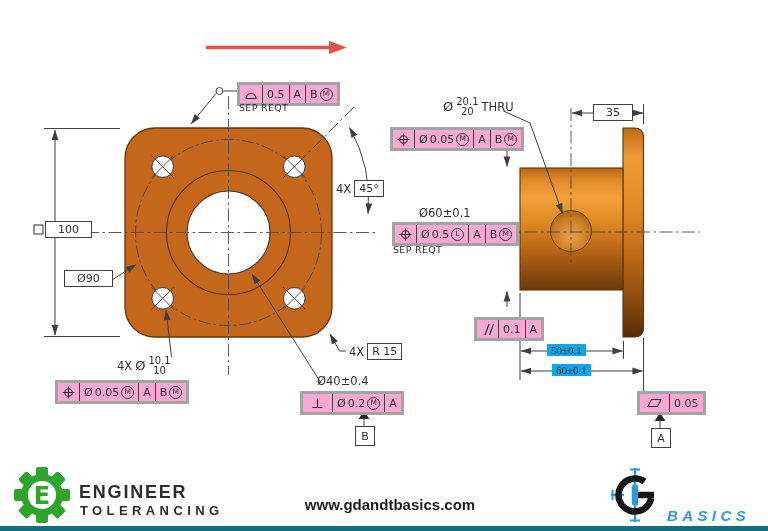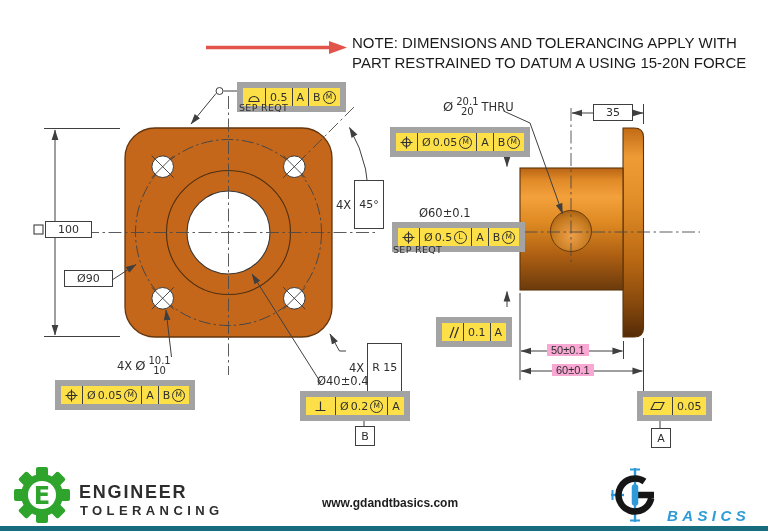--- a/index.html
+++ b/index.html
@@ -4,26 +4,26 @@
 <style>
   html,body{margin:0;padding:0;background:#fff;}
   #canvas{position:relative;width:768px;height:531px;background:#ffffff;overflow:hidden;
           font-family:"Liberation Sans",sans-serif;}
   #drawing{position:absolute;left:0;top:0;z-index:1;}
   .lbl{position:absolute;z-index:2;font-family:"DejaVu Sans",sans-serif;font-size:11.5px;
        color:#2e2e2e;white-space:nowrap;display:flex;align-items:center;gap:3px;}
   .dimbox{position:absolute;z-index:2;border:1px solid #3f3f3f;background:#fff;
           font-family:"DejaVu Sans",sans-serif;font-size:11px;color:#2e2e2e;
           height:15px;padding:0 12px;display:flex;align-items:center;}
-  .inbox{border:1px solid #3f3f3f;background:#fff;padding:16px 4px;height:15px;
+  .inbox{border:1px solid #3f3f3f;background:#fff;padding:0 4px;height:15px;
          display:flex;align-items:center;font-size:11px;}
-  .dimtext{position:absolute;z-index:2;background:#f9a8d4;font-family:Liberation Sans, sans-serif;
+  .dimtext{position:absolute;z-index:2;background:#0ea5e9;font-family:Liberation Serif, serif;
            font-size:11px;color:#2e2e2e;padding:0 4px;white-space:nowrap;}
   .fcf{position:absolute;z-index:2;display:flex;align-items:stretch;height:18px;
-       border:6px solid #a3a3a3;background:#fde047;font-family:"DejaVu Sans",sans-serif;
+       border:3px solid #a3a3a3;background:#f9a8d4;font-family:"DejaVu Sans",sans-serif;
        font-size:11px;color:#2e2e2e;}
   .fcf .cell{display:flex;align-items:center;justify-content:center;padding:0 4px;
              border-left:1px solid #3f3f3f;gap:2px;white-space:nowrap;}
   .fcf .cell:first-child{border-left:none;}
   .mod{display:inline-flex;width:11px;height:11px;border:1px solid #2e2e2e;border-radius:50%;
        align-items:center;justify-content:center;font-size:7.5px;line-height:1;flex:0 0 auto;}
   .stack{display:inline-flex;flex-direction:column;align-items:center;
          font-size:10px;line-height:9.5px;}
   .datum{position:absolute;z-index:2;width:18px;height:18px;border:1px solid #3f3f3f;
          background:#fff;display:flex;align-items:center;justify-content:center;
@@ -32,21 +32,21 @@
        letter-spacing:.3px;color:#2e2e2e;}
   .note{position:absolute;z-index:2;left:352px;top:33px;font-size:15px;line-height:19.5px;
         color:#1b1b1b;}
   .dia{font-size:13px;}
   
   .brand-l1{position:absolute;z-index:2;left:79px;top:482px;font-size:18px;font-weight:800;
             letter-spacing:1.8px;color:#2d2d2d;}
   .brand-l2{position:absolute;z-index:2;left:80px;top:503px;font-size:13px;font-weight:700;
             letter-spacing:4.4px;color:#2d2d2d;}
   .url{position:absolute;z-index:2;left:300px;top:496px;width:180px;text-align:center;
-       font-size:12px;font-weight:700;color:#1d1d1d;}
+       font-size:15px;font-weight:700;color:#1d1d1d;}
   .gdt-name{position:absolute;z-index:2;left:664px;top:478px;font-size:25px;font-weight:800;
             color:#141414;letter-spacing:.5px;}
   .gdt-sub{position:absolute;z-index:2;left:667px;top:507px;font-size:15px;font-weight:700;
            color:#2E9BD8;letter-spacing:4.4px;font-style:italic;}
   .footer-bar{position:absolute;z-index:2;left:0;bottom:0;width:768px;height:5px;background:#176D7D;}
   .icon-svg{display:block;}
 </style>
 </head>
 <body>
 
@@ -156,24 +156,20 @@
     </g>
 
     <g>
       <path d="M364,410.5 L358.6,419 L369.4,419 Z" fill="#2b2b2b"></path>
       <path d="M364,419 V426" stroke="#3f3f3f" stroke-width="1"></path>
       <path d="M660,412.5 L654.6,421 L665.4,421 Z" fill="#2b2b2b"></path>
       <path d="M660,421 V428" stroke="#3f3f3f" stroke-width="1"></path>
     </g>
   </svg>
 
-  <div class="note">
-    <div>NOTE: DIMENSIONS AND TOLERANCING APPLY WITH</div>
-    <div>PART RESTRAINED TO DATUM A USING 15-20N FORCE</div>
-  </div>
 
   <div class="fcf" style="left:237px;top:82px">
     <div class="cell">
       <svg class="icon-svg" width="14" height="13" viewBox="0 0 14 13">
           <path d="M2,10.5 A5,5 0 0 1 12,10.5 Z" fill="none" stroke="#2e2e2e" stroke-width="1.1"></path>
         </svg>
     </div>
     <div class="cell">0.5</div>
     <div class="cell">A</div>
     <div class="cell">
@@ -294,21 +290,21 @@
       <span class="mod">L</span>
     </div>
     <div class="cell">A</div>
     <div class="cell">
       <span>B</span>
       <span class="mod">M</span>
     </div>
   </div>
   <div class="sep" style="left:393px;top:244px">SEP REQT</div>
 
-  <div class="fcf" style="left:436px;top:317px">
+  <div class="fcf" style="left:474px;top:317px">
     <div class="cell">
       <svg class="icon-svg" width="13" height="13" viewBox="0 0 13 13">
           <path d="M4,12 L8,1 M8.5,12 L12.5,1" stroke="#2e2e2e" stroke-width="1.2" fill="none"></path>
         </svg>
     </div>
     <div class="cell">0.1</div>
     <div class="cell">A</div>
   </div>
 
   <div class="dimtext" style="left:547px;top:344px">50±0.1</div>

